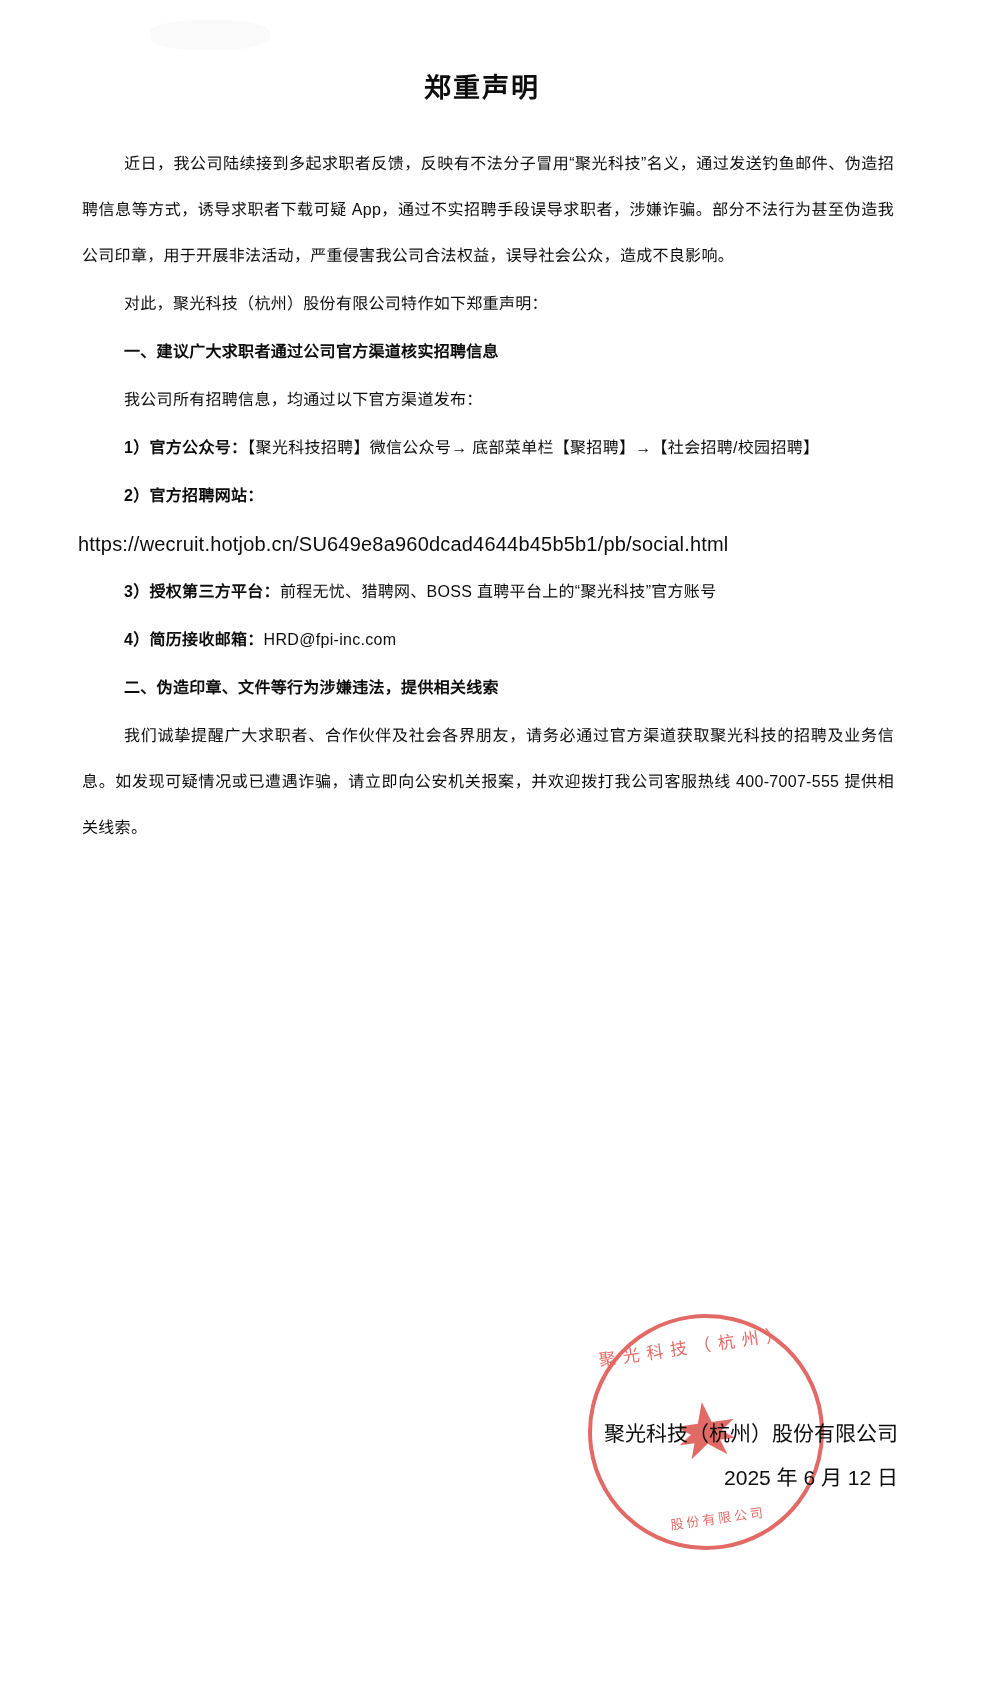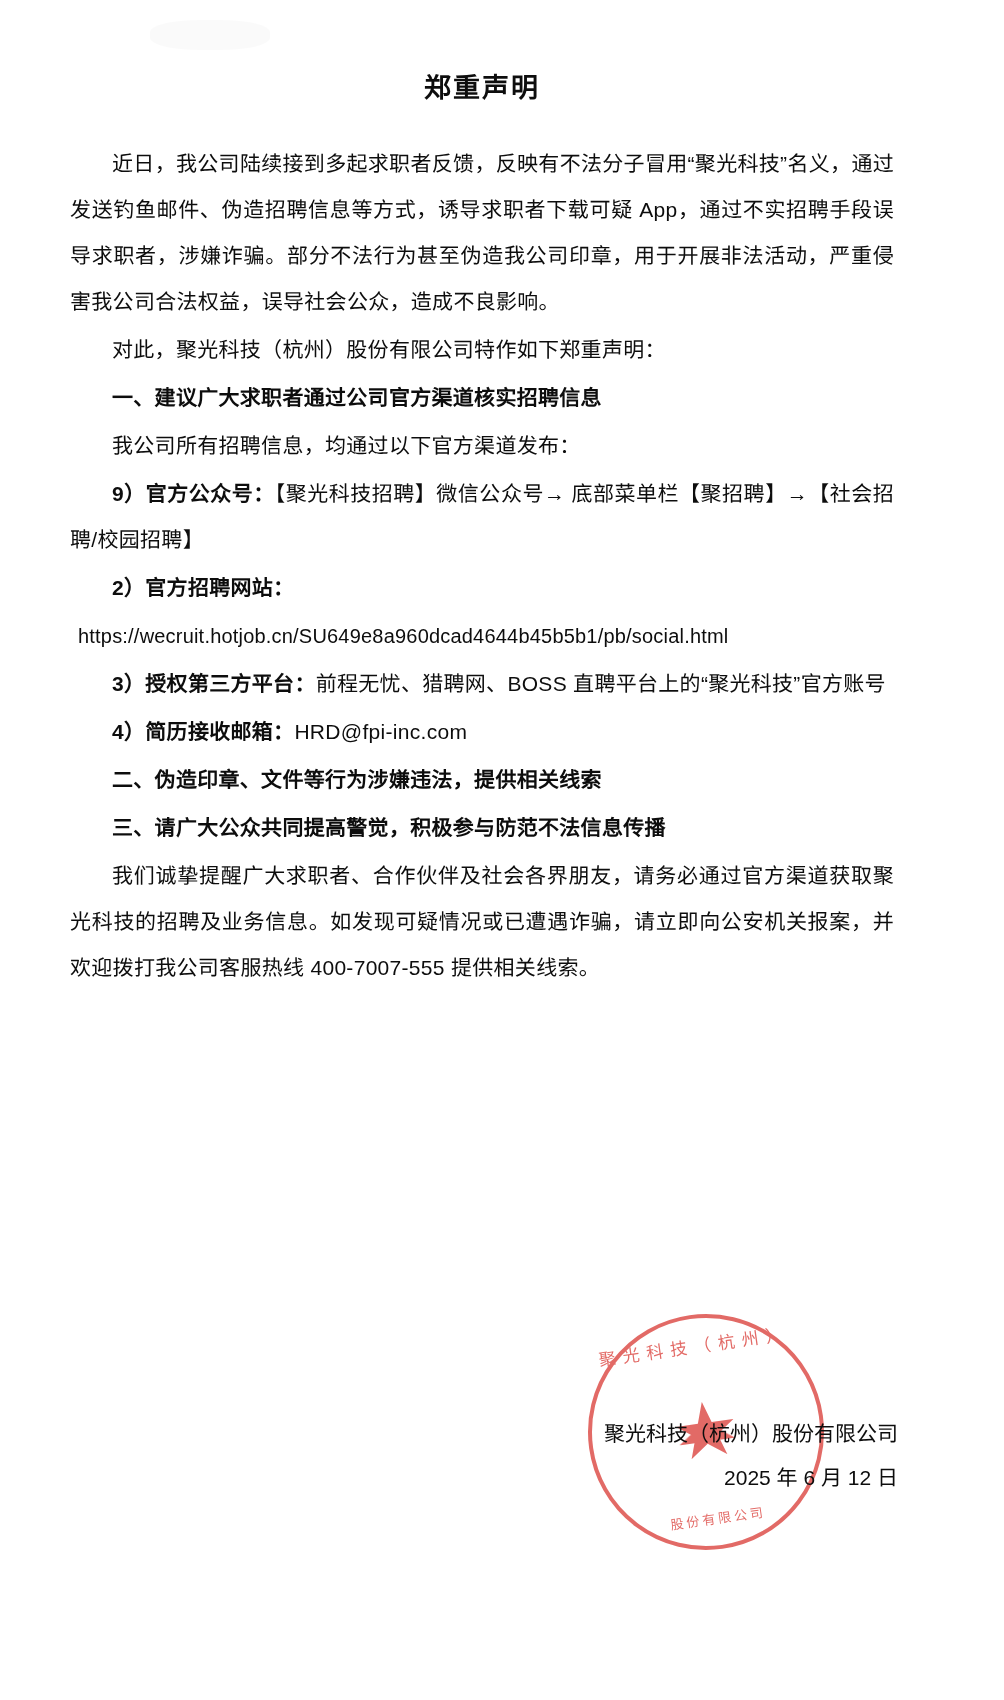--- a/index.html
+++ b/index.html
@@ -24,23 +24,23 @@
   }
   .doc-title {
     text-align: center;
     font-size: 27px;
     font-weight: bold;
     letter-spacing: 2px;
     margin: 18px 0 36px 0;
     font-family: "Liberation Sans", "DejaVu Sans", sans-serif;
   }
   p.para {
-    font-size: 21px;
+    font-size: 16px;
     line-height: 46px;
-    margin: 0 0 2px 0;
+    margin: 0 0 2px 12px;
     text-align: justify;
     text-justify: inter-ideograph;
     letter-spacing: 0.3px;
     font-family: "Liberation Sans", "DejaVu Sans", sans-serif;
   }
   p.indent {
     text-indent: 42px;
   }
   p.heading {
     font-weight: bold;
@@ -152,42 +152,41 @@
 
   <p class="para indent">近日，我公司陆续接到多起求职者反馈，反映有不法分子冒用“聚光科技”名义，通过发送钓鱼邮件、伪造招聘信息等方式，诱导求职者下载可疑 App，通过不实招聘手段误导求职者，涉嫌诈骗。部分不法行为甚至伪造我公司印章，用于开展非法活动，严重侵害我公司合法权益，误导社会公众，造成不良影响。</p>
 
   <p class="para indent">对此，聚光科技（杭州）股份有限公司特作如下郑重声明：</p>
 
   <p class="para heading">一、建议广大求职者通过公司官方渠道核实招聘信息</p>
 
   <p class="para indent">我公司所有招聘信息，均通过以下官方渠道发布：</p>
 
   <p class="para listitem">
-    <span class="lead">9）官方公众号：</span><span>【聚光科技招聘】微信公众号→ 底部菜单栏【聚招聘】→【社会招聘/校园招聘】</span>
+    <span class="lead">1）官方公众号：</span><span>【聚光科技招聘】微信公众号→ 底部菜单栏【聚招聘】→【社会招聘/校园招聘】</span>
   </p>
 
   <p class="para listitem">
     <span class="lead">2）官方招聘网站：</span>
   </p>
 
   <p class="url">https://wecruit.hotjob.cn/SU649e8a960dcad4644b45b5b1/pb/social.html</p>
 
   <p class="para listitem">
     <span class="lead">3）授权第三方平台：</span><span>前程无忧、猎聘网、BOSS 直聘平台上的“聚光科技”官方账号</span>
   </p>
 
   <p class="para listitem">
     <span class="lead">4）简历接收邮箱：</span><span>HRD@fpi-inc.com</span>
   </p>
 
 
   <p class="para heading">二、伪造印章、文件等行为涉嫌违法，提供相关线索</p>
 
 
-  <p class="para heading">三、请广大公众共同提高警觉，积极参与防范不法信息传播</p>
 
   <p class="para indent">我们诚挚提醒广大求职者、合作伙伴及社会各界朋友，请务必通过官方渠道获取聚光科技的招聘及业务信息。如发现可疑情况或已遭遇诈骗，请立即向公安机关报案，并欢迎拨打我公司客服热线 400-7007-555 提供相关线索。</p>
 
 
   <div class="stamp">
     <div class="stamp-text-top">聚光科技（杭州）</div>
     <div class="star">★</div>
     <div class="stamp-text-bottom">股份有限公司</div>
   </div>
 

